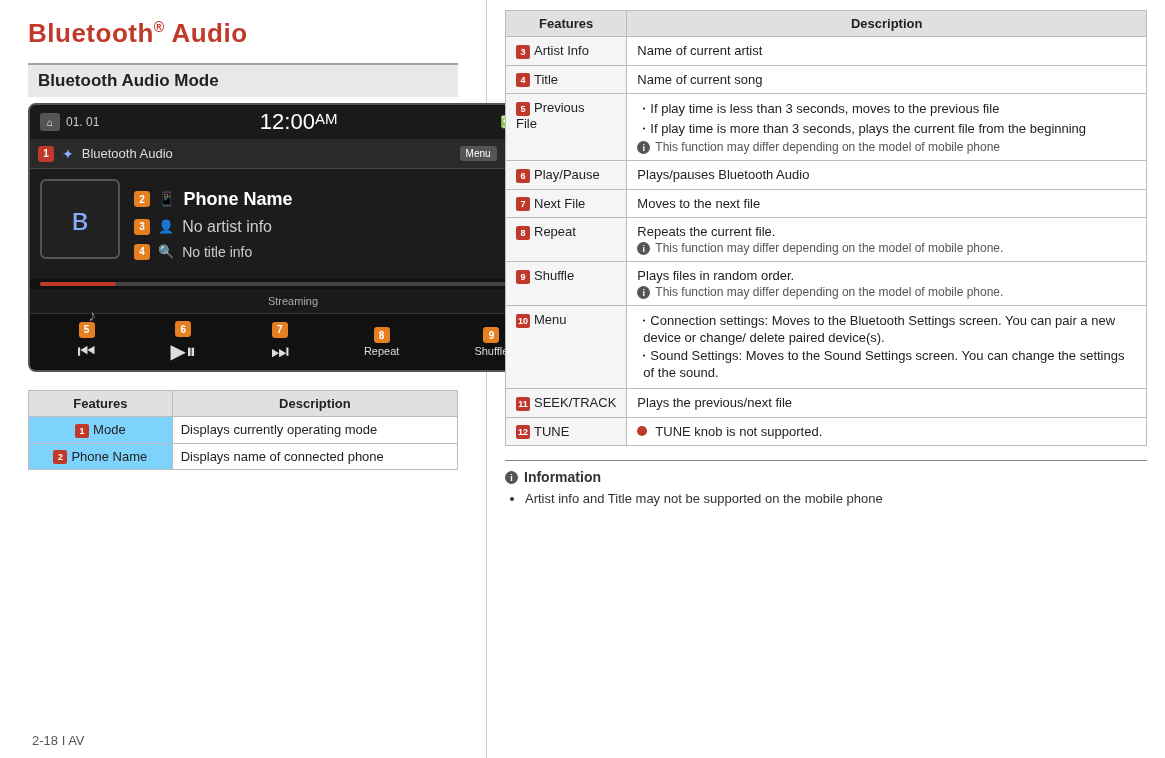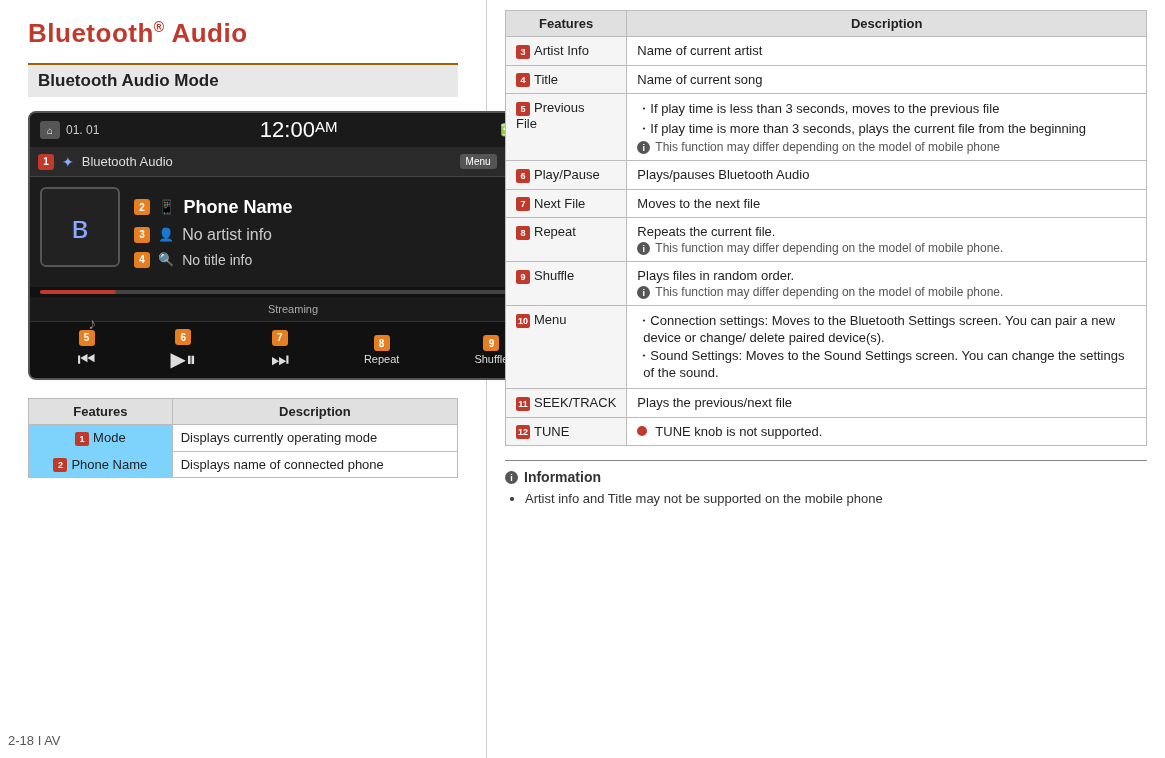--- a/index.html
+++ b/index.html
@@ -33,22 +33,22 @@
     .page-title sup {
       font-size: 14px;
       vertical-align: super;
     }
     .section-title {
       font-size: 17px;
       font-weight: bold;
       color: #222;
       background: #e8e8e8;
       padding: 6px 10px;
-      margin-bottom: 14px;
-      border-top: 2px solid #a16207;
+      margin-bottom: 6px;
+      border-top: 2px solid #a3a3a3;
     }
     
     .device-screen {
       background: #1a1a1a;
       border-radius: 8px;
       margin-bottom: 18px;
       padding: 0;
       overflow: hidden;
       border: 2px solid #555;
       width: 530px;
@@ -287,21 +287,21 @@
       display: inline-flex;
       align-items: center;
       justify-content: center;
       margin-right: 4px;
       vertical-align: middle;
     }
     
     .page-footer {
       position: absolute;
       bottom: 10px;
-      left: 8px;
+      left: 32px;
       font-size: 13px;
       color: #555;
     }
     
     .right-col {
       flex: 1;
       padding: 10px 18px 18px 18px;
     }
     .right-table {
       width: 100%;

